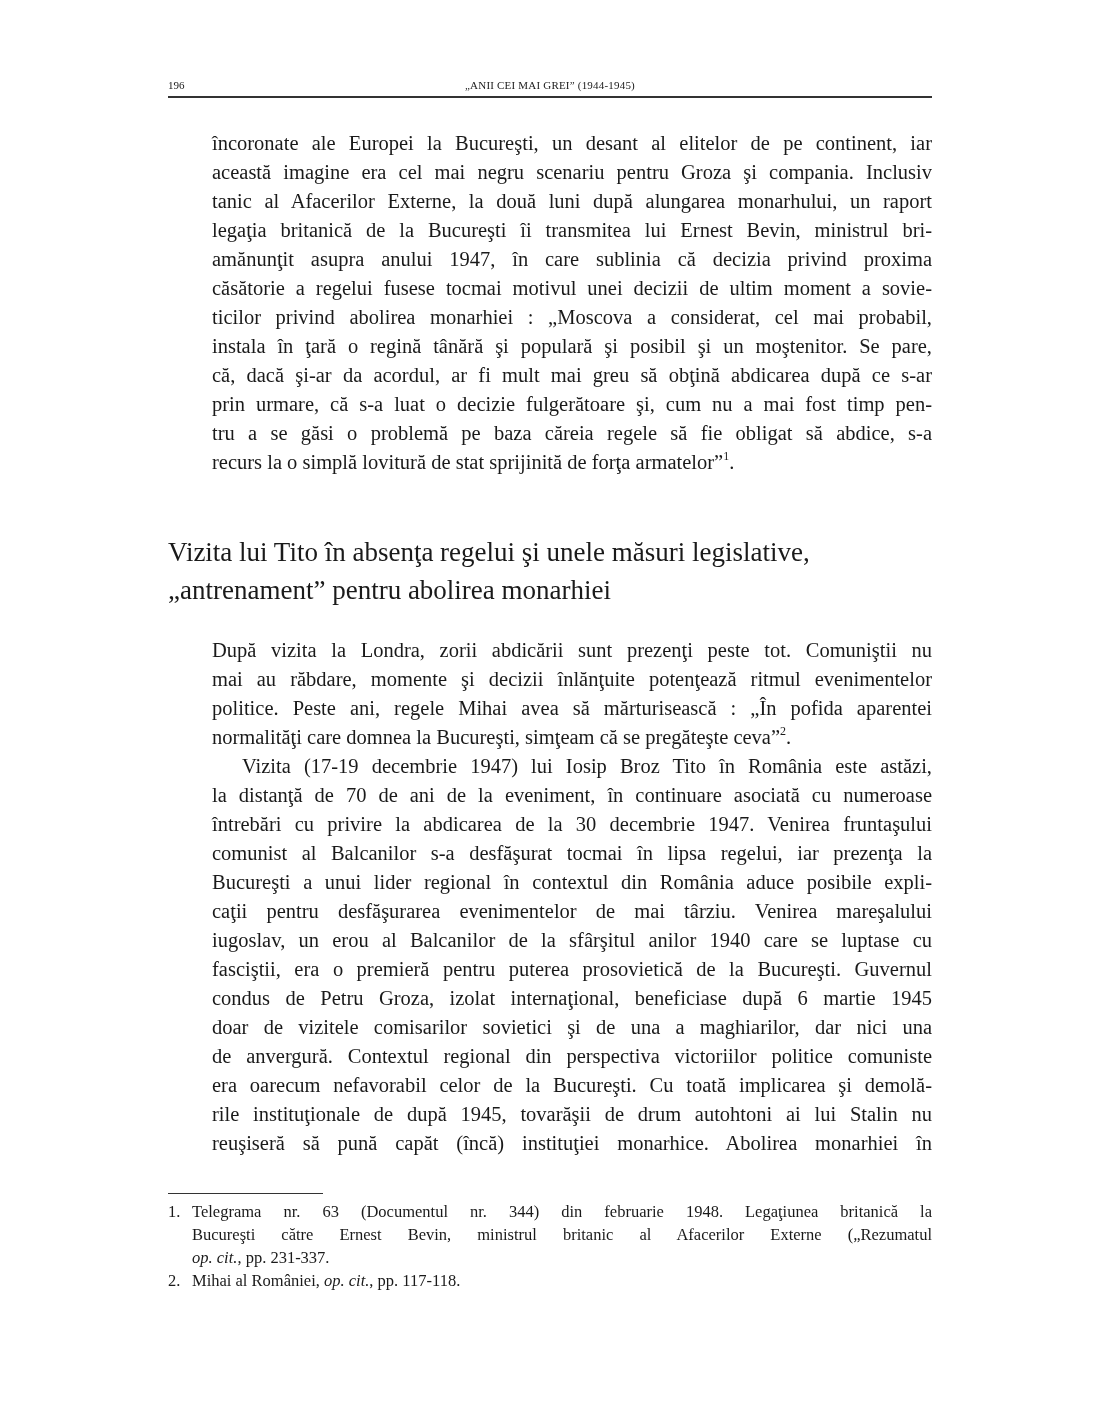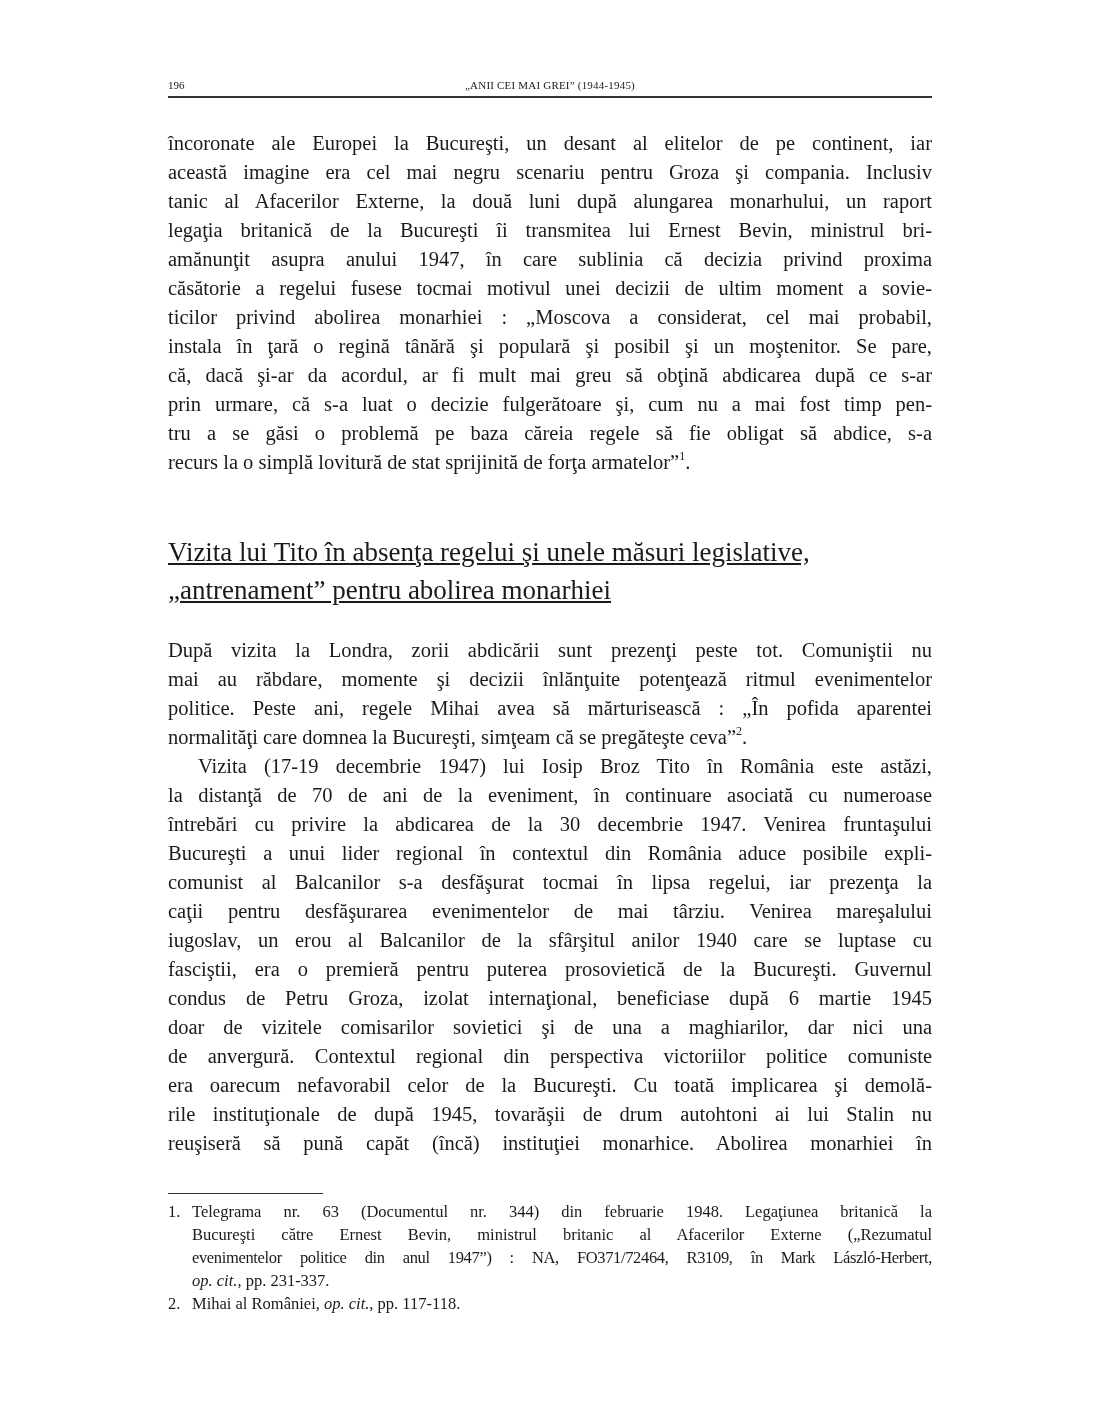--- a/index.html
+++ b/index.html
@@ -6,25 +6,25 @@
     body { width: 1100px; height: 1422px; position: relative; overflow: hidden;
       font-family: "Liberation Serif", "DejaVu Serif", serif; color: #1a1a1a; }
     .page { position: absolute; left: 168px; top: 0; width: 764px; }
     .running-head { position: absolute; top: 74px; left: 0; width: 764px; height: 22px;
       font-size: 11px; line-height: 22px; }
     .page-num { position: absolute; left: 0; top: 0; }
     .running-title { position: absolute; left: 0; right: 0; top: 0; text-align: center; letter-spacing: 0.2px; }
     .head-rule { position: absolute; top: 96px; left: 0; width: 764px; height: 0; border-top: 2px solid #333; }
     .block { position: absolute; left: 0; width: 764px; }
     .line { display: block; height: 29px; line-height: 29px; font-size: 20.5px;
-      text-align: justify; text-align-last: justify; white-space: nowrap; overflow: visible; }
+      text-align: justify; text-align-last: justify; white-space: nowrap; overflow: visible; margin-left: 44px; }
     .line.last { text-align-last: left; }
     .line.indent { padding-left: 30px; }
     .heading { position: absolute; left: 0; width: 764px; font-size: 27px; line-height: 38px; }
-    .heading .hl { display: block; white-space: nowrap; text-decoration: underline; }
+    .heading .hl { display: block; white-space: nowrap; }
     sup { font-size: 12px; line-height: 0; vertical-align: 9px; }
     .fn-rule { position: absolute; top: 1193px; left: 0; width: 155px; border-top: 1.5px solid #333; }
     .footnotes { position: absolute; top: 1200px; left: 0; width: 764px; }
     .fn { position: relative; font-size: 16.5px; line-height: 23px; padding-left: 24px; }
     .fn .num { position: absolute; left: 0; top: 0; }
     .fn .fl { display: block; white-space: nowrap; text-align: justify; text-align-last: justify; }
     .fn .fl.last { text-align-last: left; }
     .fn .fl.tight { letter-spacing: -0.35px; }
     i { font-style: italic; }
   </style>
@@ -63,40 +63,39 @@
     <span class="line">După vizita la Londra, zorii abdicării sunt prezenţi peste tot. Comuniştii nu</span>
     <span class="line">mai au răbdare, momente şi decizii înlănţuite potenţează ritmul evenimentelor</span>
     <span class="line">politice. Peste ani, regele Mihai avea să mărturisească : „În pofida aparentei</span>
     <span class="line last"><span>normalităţi care domnea la Bucureşti, simţeam că se pregăteşte ceva”</span><sup>2</sup><span>.</span></span>
   </div>
 
   <div class="block" style="top:752px;">
     <span class="line indent">Vizita (17-19 decembrie 1947) lui Iosip Broz Tito în România este astăzi,</span>
     <span class="line">la distanţă de 70 de ani de la eveniment, în continuare asociată cu numeroase</span>
     <span class="line">întrebări cu privire la abdicarea de la 30 decembrie 1947. Venirea fruntaşului</span>
+    <span class="line">comunist al Balcanilor s-a desfăşurat tocmai în lipsa regelui, iar prezenţa la</span>
     <span class="line">Bucureşti a unui lider regional în contextul din România aduce posibile expli-</span>
-    <span class="line">comunist al Balcanilor s-a desfăşurat tocmai în lipsa regelui, iar prezenţa la</span>
     <span class="line">caţii pentru desfăşurarea evenimentelor de mai târziu. Venirea mareşalului</span>
     <span class="line">iugoslav, un erou al Balcanilor de la sfârşitul anilor 1940 care se luptase cu</span>
     <span class="line">fasciştii, era o premieră pentru puterea prosovietică de la Bucureşti. Guvernul</span>
     <span class="line">condus de Petru Groza, izolat internaţional, beneficiase după 6 martie 1945</span>
     <span class="line">doar de vizitele comisarilor sovietici şi de una a maghiarilor, dar nici una</span>
     <span class="line">de anvergură. Contextul regional din perspectiva victoriilor politice comuniste</span>
     <span class="line">era oarecum nefavorabil celor de la Bucureşti. Cu toată implicarea şi demolă-</span>
     <span class="line">rile instituţionale de după 1945, tovarăşii de drum autohtoni ai lui Stalin nu</span>
     <span class="line">reuşiseră să pună capăt (încă) instituţiei monarhice. Abolirea monarhiei în</span>
   </div>
 
   <div class="fn-rule"></div>
   <div class="footnotes">
     <div class="fn">
       <span class="num">1.</span>
       <span class="fl">Telegrama nr. 63 (Documentul nr. 344) din februarie 1948. Legaţiunea britanică la</span>
       <span class="fl">Bucureşti către Ernest Bevin, ministrul britanic al Afacerilor Externe („Rezumatul</span>
-      <span class="fl tight">evenimentelor politice din anul 1947”) : NA, FO371/72464, R3109, în Mark László-Herbert,</span>
       <span class="fl last"><i>op. cit.</i><span>, pp. 231-337.</span></span>
     </div>
     <div class="fn">
       <span class="num">2.</span>
       <span class="fl last"><span>Mihai al României, </span><i>op. cit.</i><span>, pp. 117-118.</span></span>
     </div>
   </div>
 
 </div>
 

